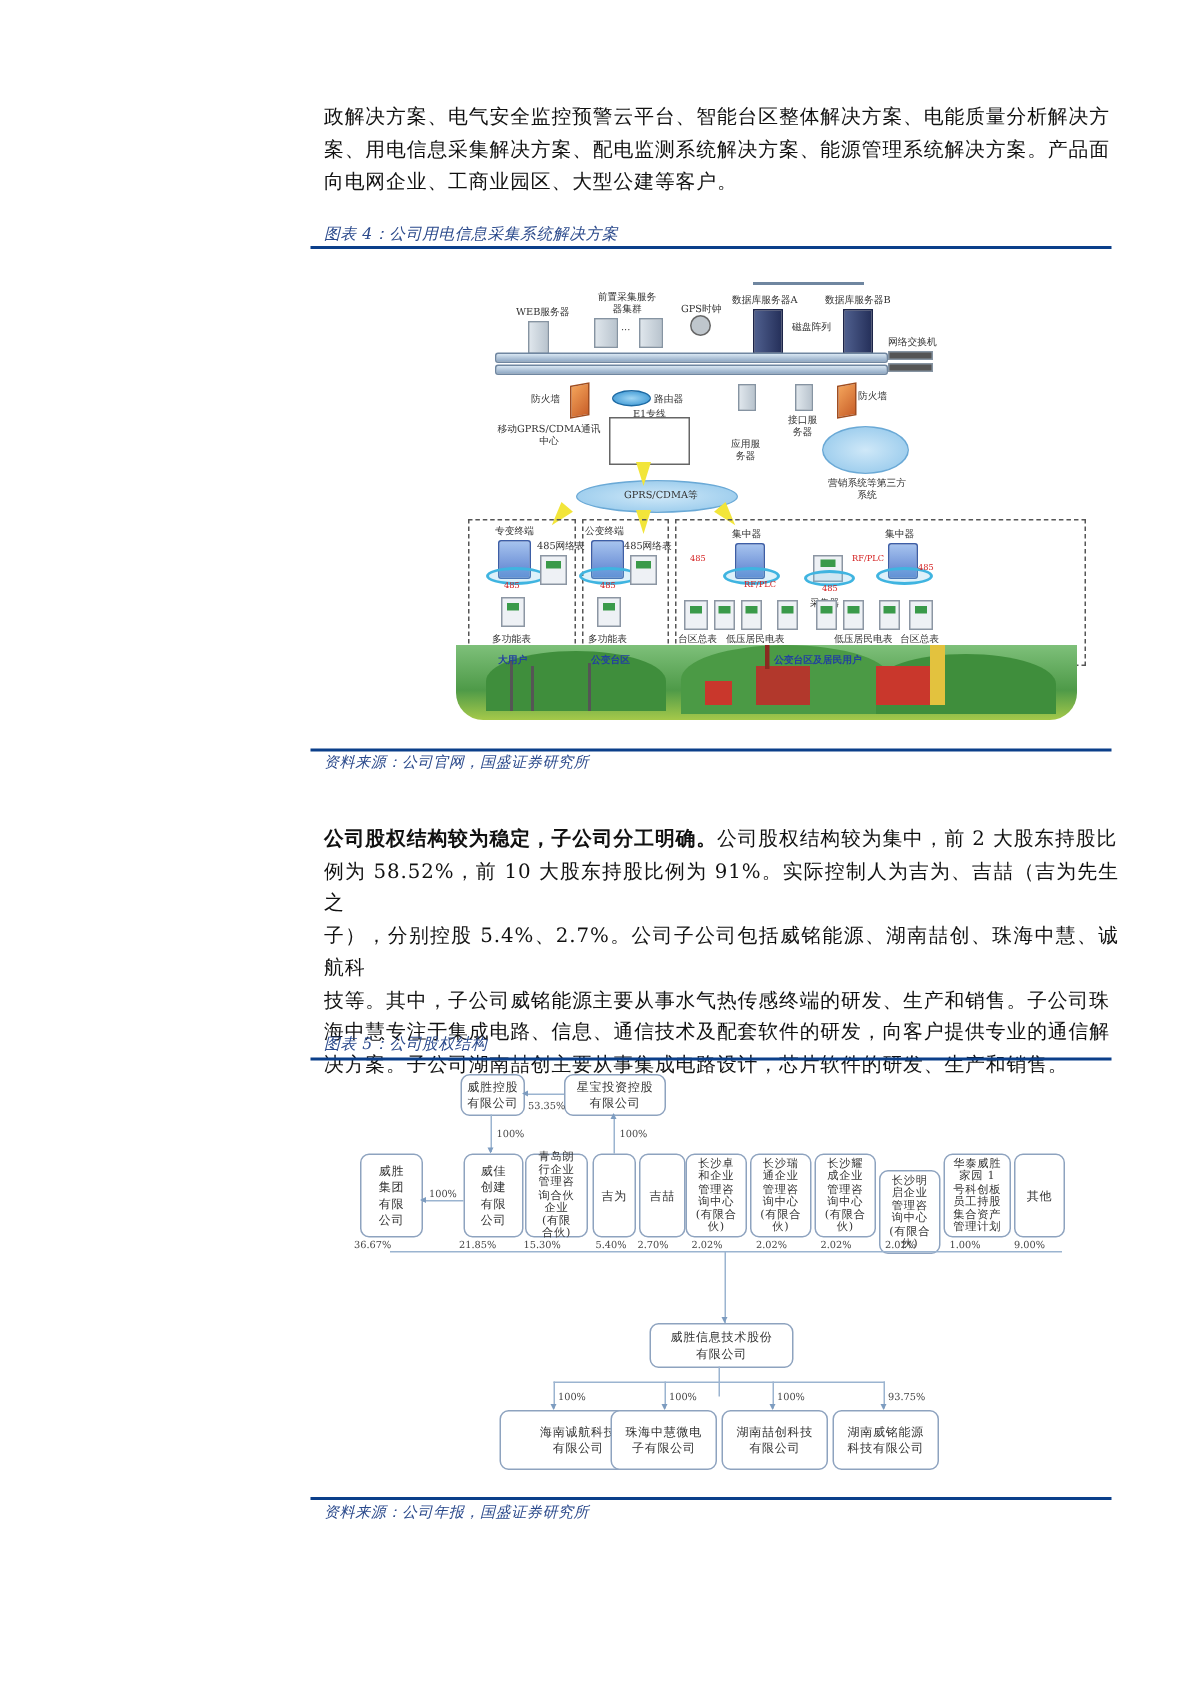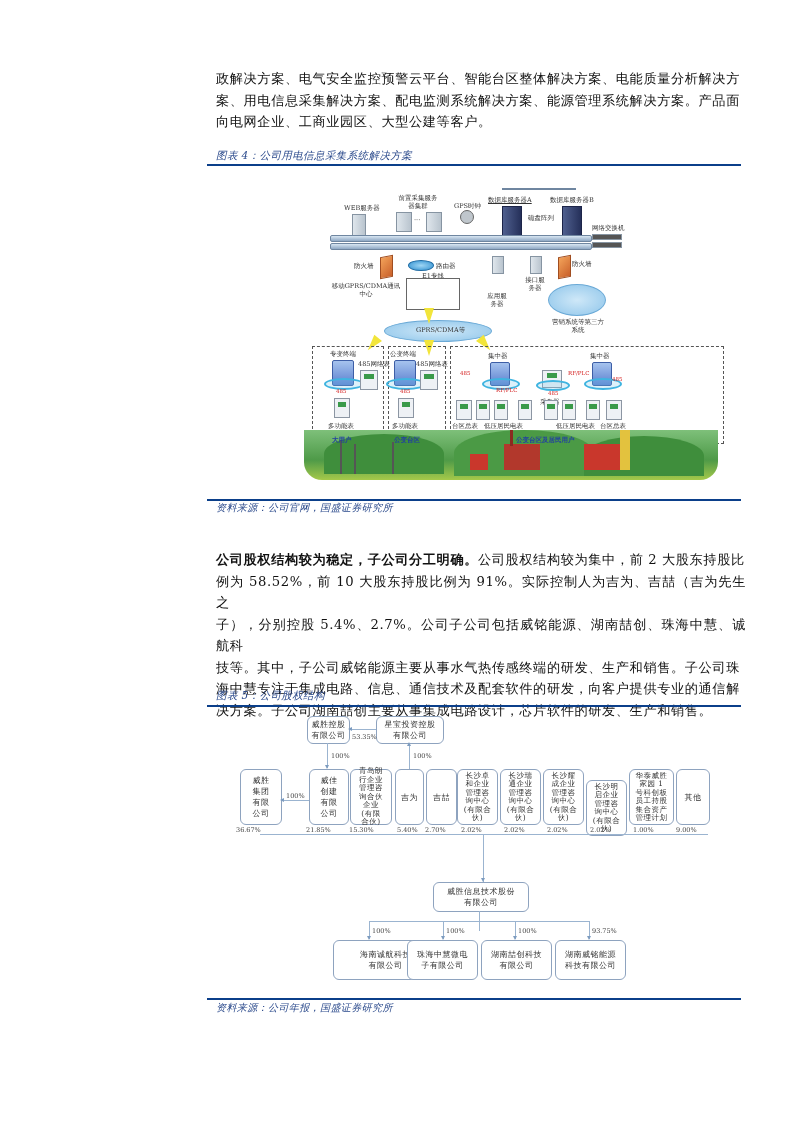--- a/index.html
+++ b/index.html
@@ -53,21 +53,21 @@
 <div class="net">
 
   <div class="lbl" style="left:44px;top:24px;">WEB服务器</div>
   <div class="server" style="left:52px;top:34px;width:12px;height:20px;"></div>
   <div class="lbl" style="left:98px;top:14px;width:40px;white-space:normal;">前置采集服务器集群</div>
   <div class="server" style="left:96px;top:32px;width:14px;height:18px;"></div>
   <div class="lbl" style="left:114px;top:36px;">···</div>
   <div class="server" style="left:126px;top:32px;width:14px;height:18px;"></div>
   <div class="lbl" style="left:154px;top:22px;">GPS时钟</div>
   <div style="position:absolute;left:160px;top:30px;width:12px;height:12px;border-radius:50%;background:#bfc6cc;border:1px solid #666;"></div>
-  <div class="lbl" style="left:188px;top:16px;text-decoration:underline;">数据库服务器A</div>
+  <div class="lbl" style="left:188px;top:16px;">数据库服务器A</div>
   <div class="server dark" style="left:202px;top:26px;width:18px;height:28px;"></div>
   <div style="position:absolute;left:202px;top:8px;width:74px;height:2px;background:#6f86a0;"></div>
   <div class="lbl" style="left:228px;top:34px;">磁盘阵列</div>
   <div class="lbl" style="left:250px;top:16px;">数据库服务器B</div>
   <div class="server dark" style="left:262px;top:26px;width:18px;height:28px;"></div>
   <div class="lbl" style="left:292px;top:44px;">网络交换机</div>
   <div class="server" style="left:292px;top:54px;width:28px;height:4px;background:#555;"></div>
   <div class="server" style="left:292px;top:62px;width:28px;height:4px;background:#555;"></div>
 
   <div class="bus" style="left:30px;top:55px;width:260px;"></div>

